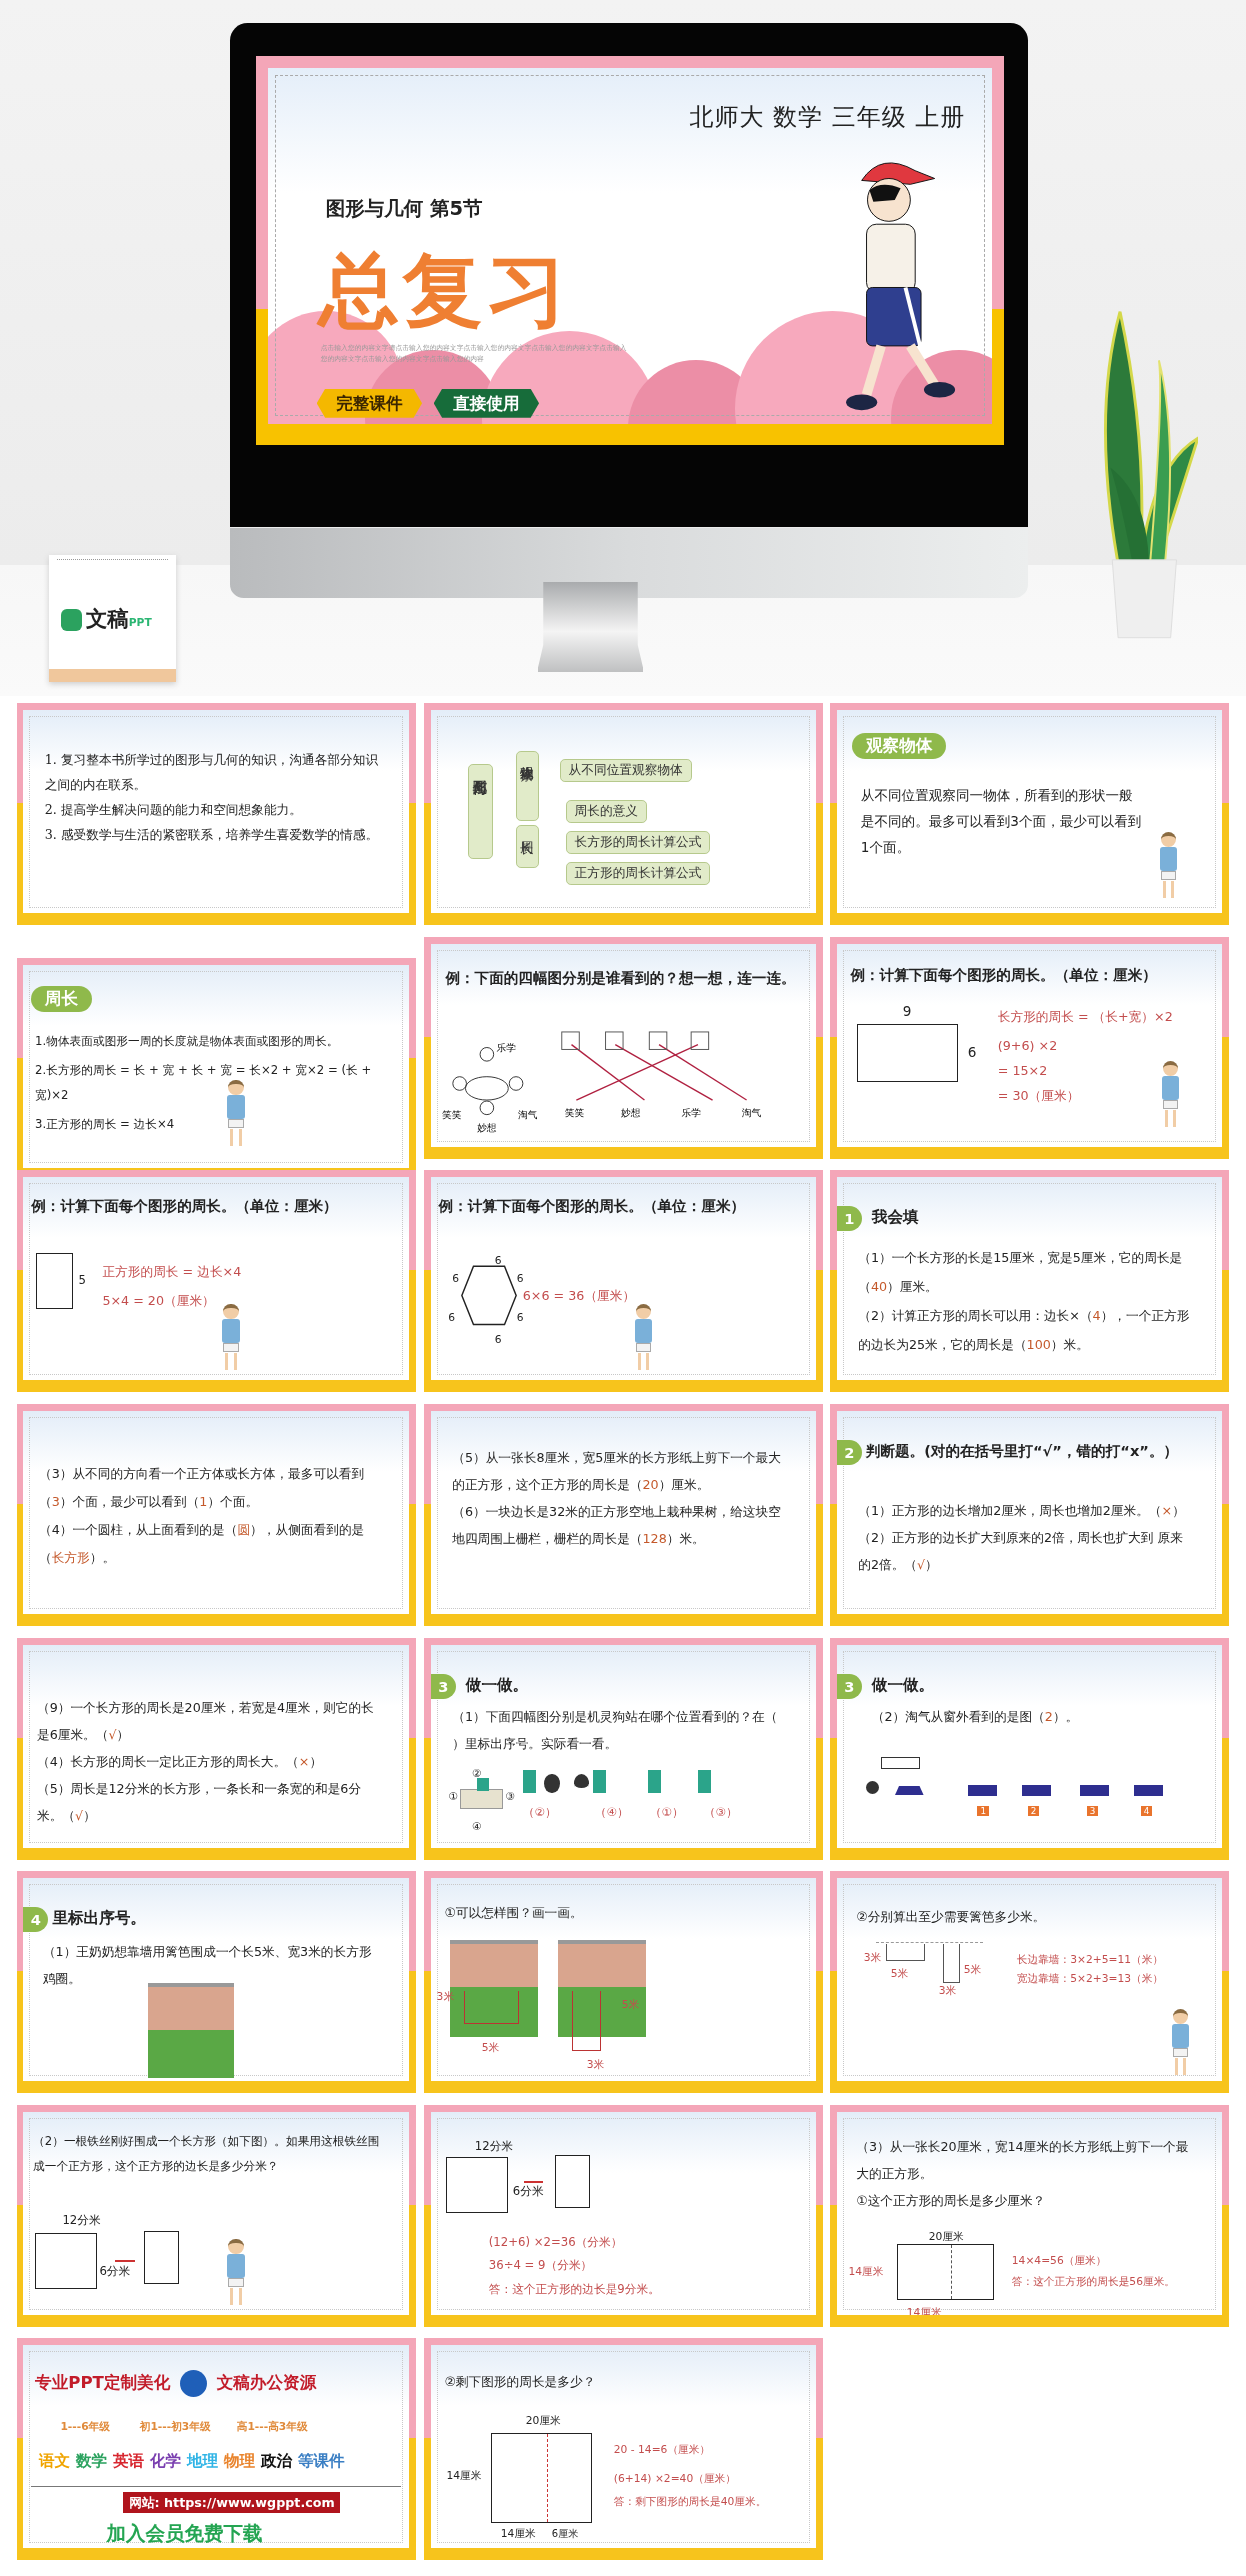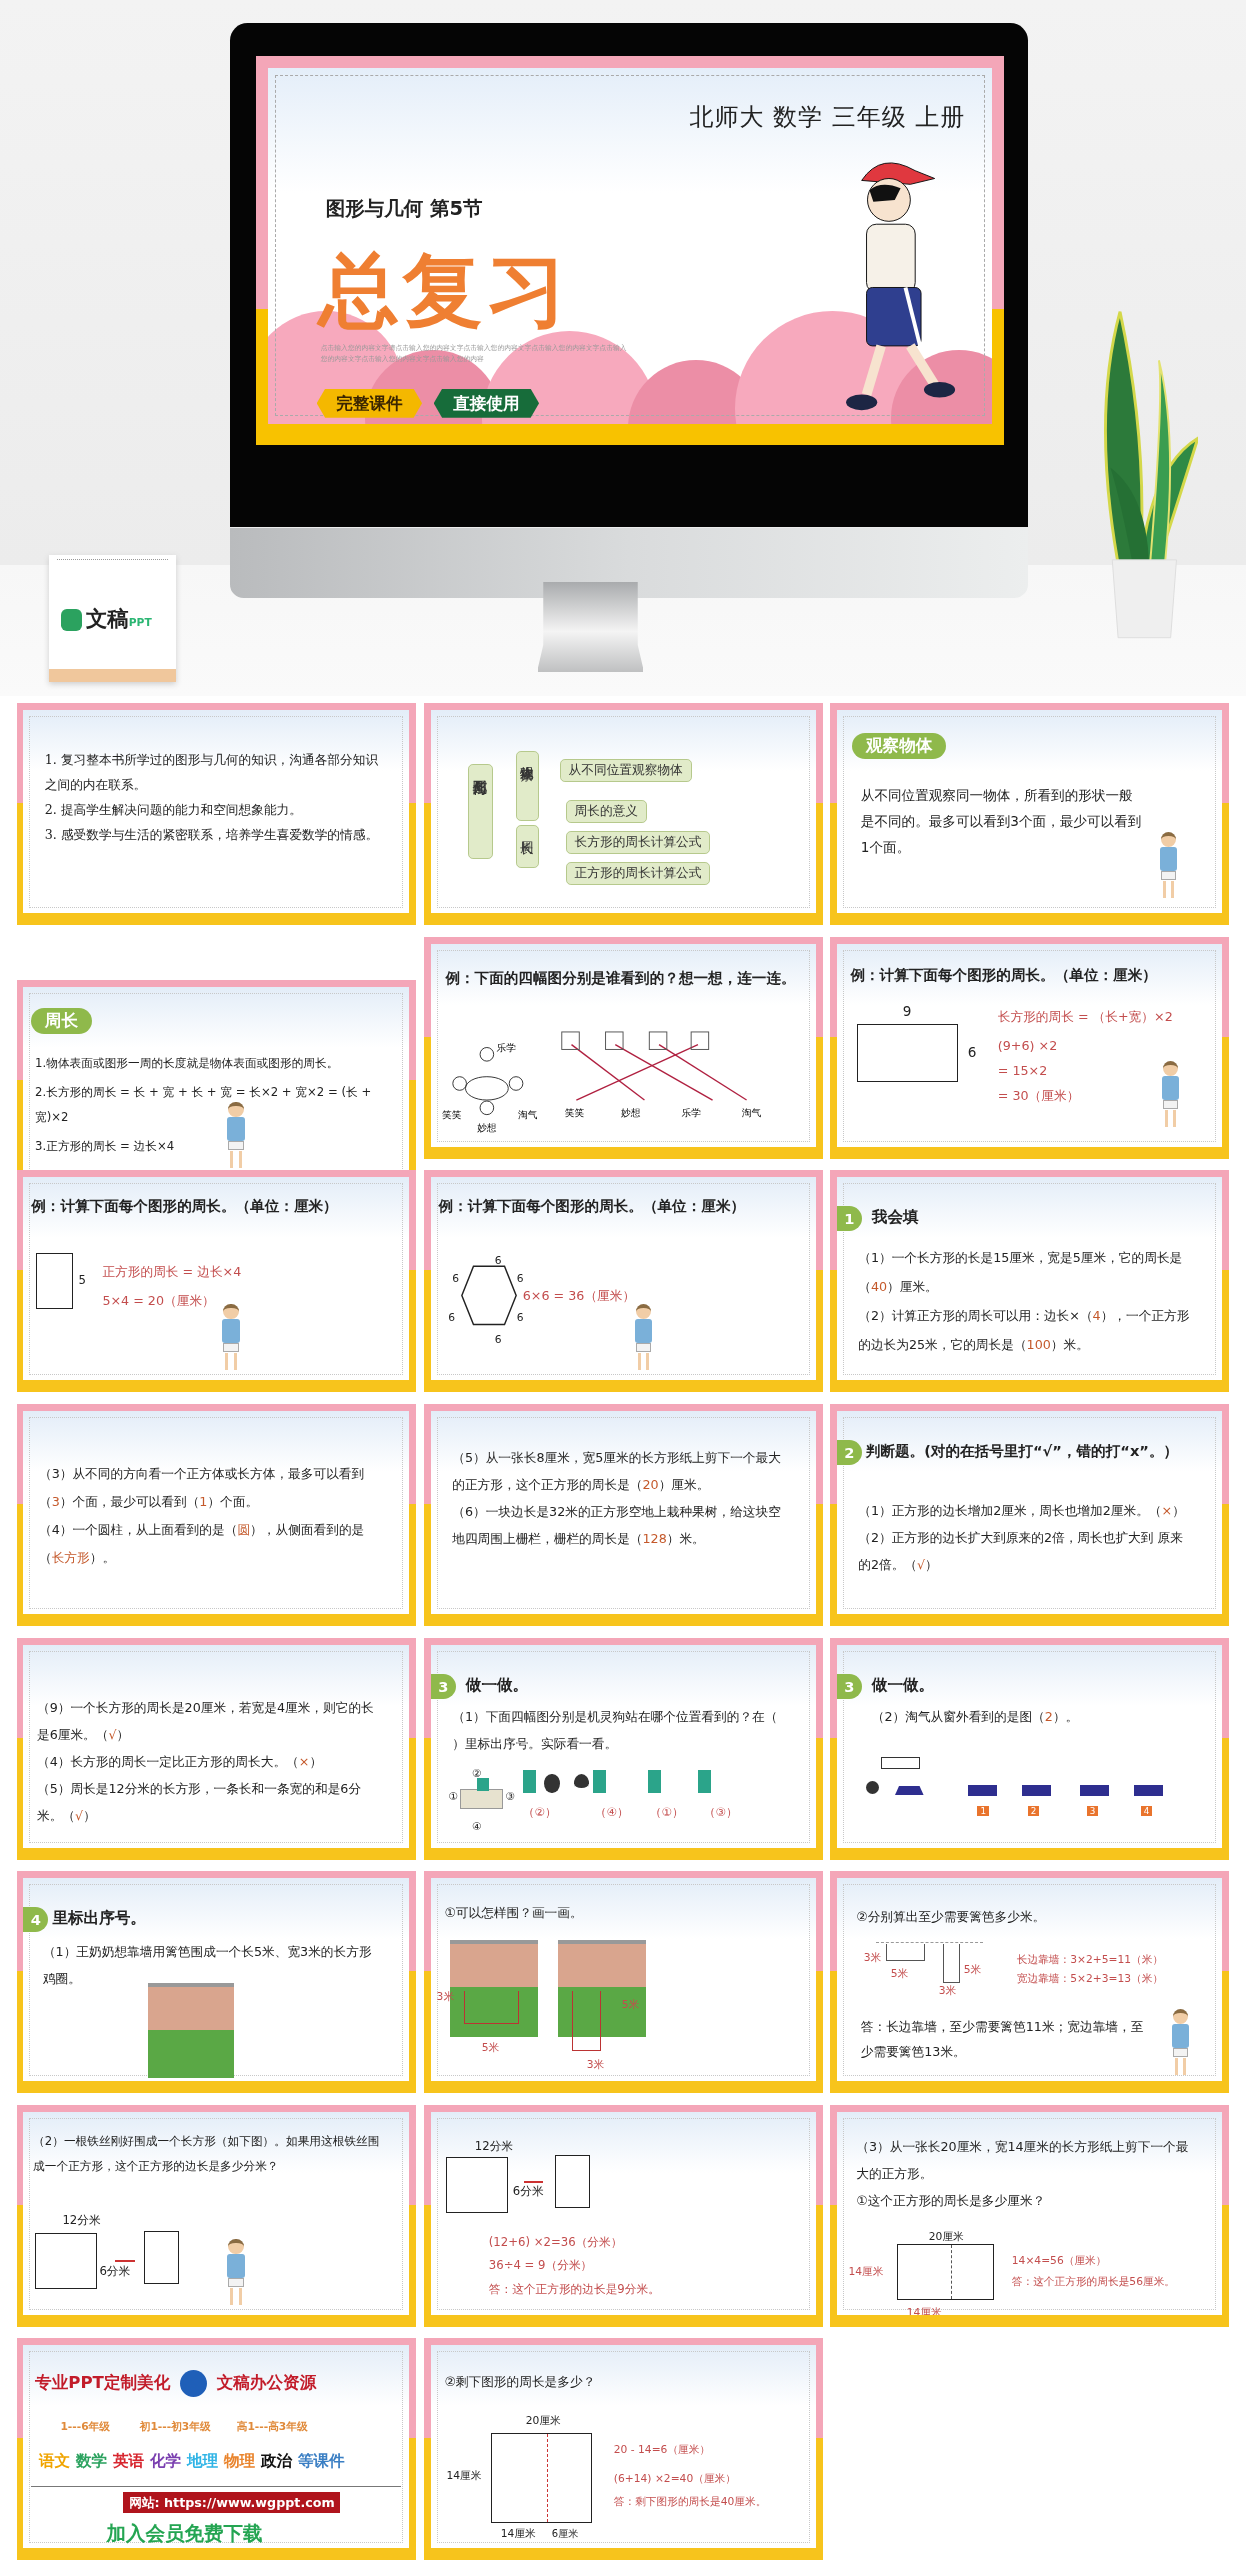--- a/index.html
+++ b/index.html
@@ -129,21 +129,21 @@
     <div class="c" style="left:24px;top:72px;width:282px;font-size:13.6px;line-height:26px">从不同位置观察同一物体，所看到的形状一般是不同的。最多可以看到3个面，最少可以看到1个面。</div>
     <div class="kid" style="left:319px;top:122px">
         <div class="h"></div>
         <div class="b"></div>
         <div class="p"></div>
         <div class="l"></div>
       </div>
   </div>
 </div>
 
-<div class="slide" style="left:16.6px;top:980px">
+<div class="slide" style="left:16.6px;top:958px">
   <div class="yl"></div>
     <div class="in">
     <div class="pill" style="left:7.8px;top:21.4px">周长</div>
     <div class="c" style="left:11.7px;top:64px;width:360px;font-size:11.7px;line-height:25px">
       <div>1.物体表面或图形一周的长度就是物体表面或图形的周长。</div>
       <div style="margin-top:3.9px">2.长方形的周长 = 长 + 宽 + 长 + 宽 = 长×2 + 宽×2 = (长 + 宽)×2</div>
       <div style="margin-top:3.9px">3.正方形的周长 = 边长×4</div>
     </div>
     <div class="kid" style="left:200px;top:115px">
         <div class="h"></div>
@@ -393,21 +393,20 @@
     <div style="position:absolute;left:49px;top:66px;width:39px;height:17.5px;border:1px solid #555;border-top:none"></div>
     <div style="position:absolute;left:106px;top:66px;width:17.5px;height:39px;border:1px solid #555;border-top:none"></div>
     <div class="c red" style="left:27px;top:68px;font-size:10.7px">3米</div>
     <div class="c red" style="left:54px;top:84px;font-size:10.7px">5米</div>
     <div class="c red" style="left:127px;top:80px;font-size:10.7px">5米</div>
     <div class="c red" style="left:102px;top:101px;font-size:10.7px">3米</div>
     <div class="c red" style="left:180px;top:72px;font-size:10.7px;line-height:19.5px">
       <div>长边靠墙：3×2+5=11（米）</div>
       <div>宽边靠墙：5×2+3=13（米）</div>
     </div>
-    <div class="c" style="left:24px;top:136px;width:292px;font-size:12.7px;line-height:25px">答：长边靠墙，至少需要篱笆11米；宽边靠墙，至少需要篱笆13米。</div>
     <div class="kid" style="left:331px;top:131px">
         <div class="h"></div>
         <div class="b"></div>
         <div class="p"></div>
         <div class="l"></div>
       </div>
   </div>
 </div>
 
 <div class="slide" style="left:16.6px;top:2105px">

